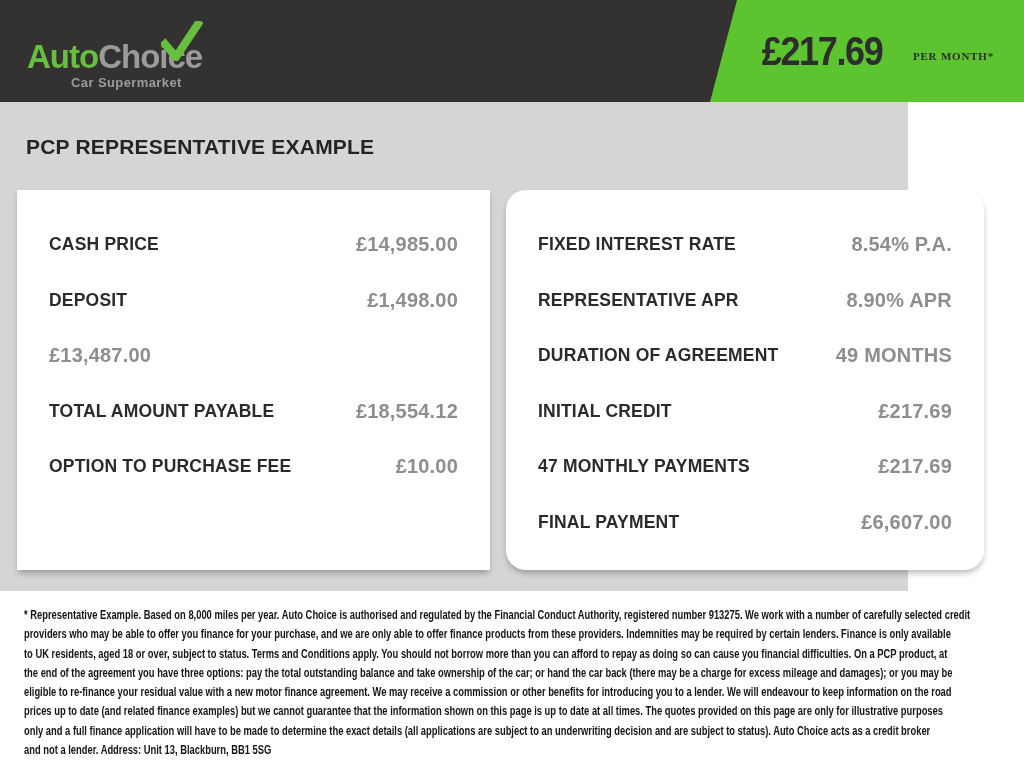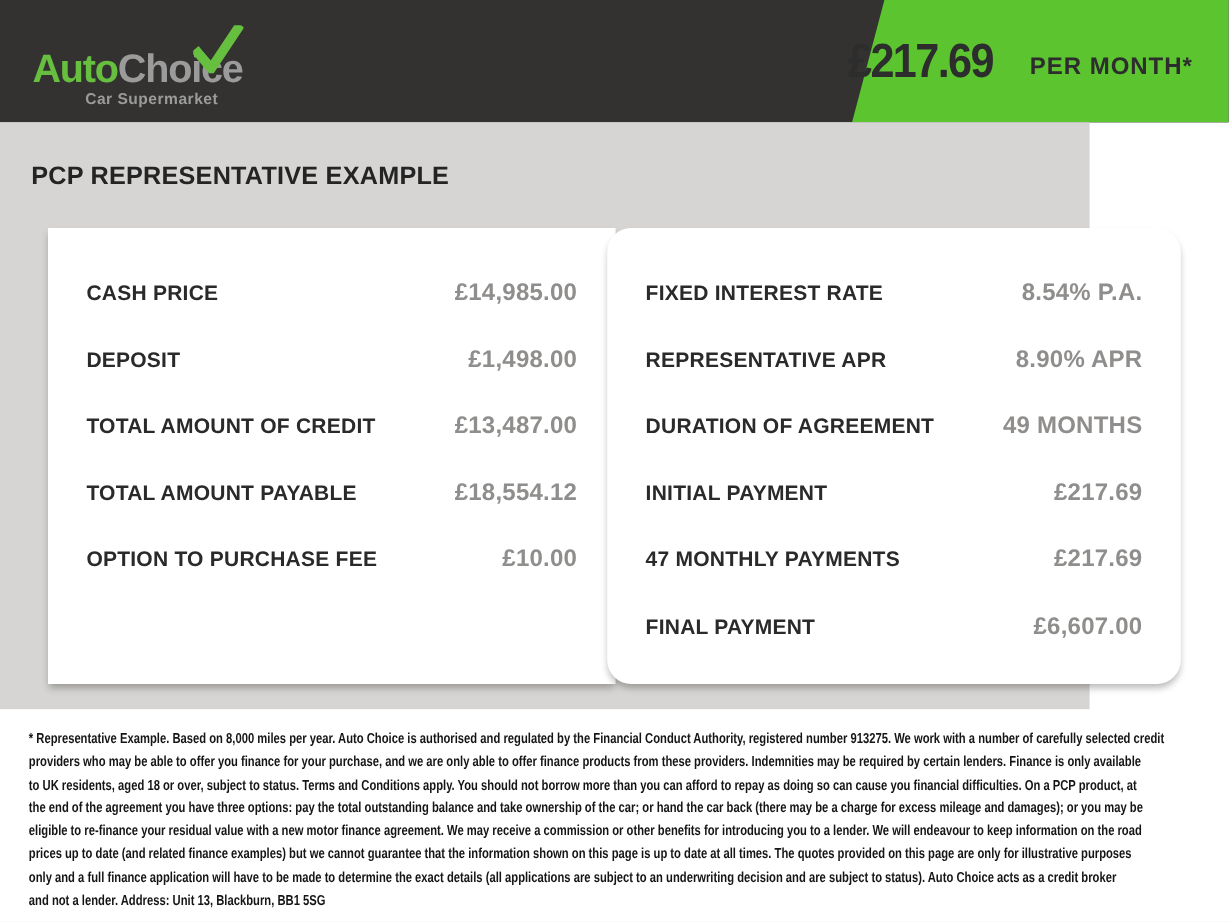--- a/index.html
+++ b/index.html
@@ -26,30 +26,30 @@
   .logo-main{font-size:33px;font-weight:bold;line-height:33px;letter-spacing:-1px;white-space:nowrap;}
   .logo-part1{color:var(--logo-green);}
   .logo-part2{color:var(--logo-gray);}
   .logo-tagline{margin-left:44px;margin-top:3px;font-size:13px;font-weight:bold;
     color:var(--logo-gray);letter-spacing:.4px;line-height:13px;}
   .logo-check{position:absolute;left:134px;top:-19px;width:42px;height:40px;}
   .price-area{position:absolute;top:0;right:30px;height:102px;display:flex;
     align-items:center;gap:24px;}
   .price-big{font-size:40px;font-weight:bold;color:var(--dark-text);letter-spacing:-1.5px;
     display:inline-block;transform:scaleX(.9);transform-origin:center;}
-  .price-suffix{font-size:20px;font-weight:bold;color:var(--dark-text);letter-spacing:.8px;
-    padding-top:10px;}
+  .price-suffix{font-size:11px;font-weight:bold;color:var(--dark-text);letter-spacing:.8px;
+    padding-top:10px;font-family:Liberation Serif, serif;}
 
   
   .body-section{position:relative;width:908px;height:489px;background:var(--body-bg);}
   .page-title{position:absolute;left:26px;top:33px;font-size:21px;font-weight:bold;
     color:#242424;letter-spacing:.2px;}
   .panel{position:absolute;top:88px;height:380px;background:var(--panel-bg);
     box-shadow:0 4px 6px -1px rgba(0,0,0,.28);padding:27px 32px 0 32px;}
-  .panel-left{left:40px;width:473px;}
+  .panel-left{left:17px;width:473px;}
   .panel-right{left:506px;width:478px;border-radius:20px;}
   .frow{height:55.5px;display:flex;justify-content:space-between;align-items:center;}
   .frow-label{font-size:17.5px;font-weight:bold;color:var(--label-text);letter-spacing:.2px;
     white-space:nowrap;}
   .frow-value{font-size:20px;font-weight:bold;color:var(--value-text);letter-spacing:.2px;
     white-space:nowrap;}
 
   
   .footer{width:1024px;height:177px;background:#fff;padding:15px 24px 4px 24px;}
   .fine-print{transform:scaleX(.78);transform-origin:left top;width:1282px;}
@@ -84,21 +84,20 @@
   <div class="panel panel-left">
     <div class="frow">
       <span class="frow-label">CASH PRICE</span>
       <span class="frow-value">£14,985.00</span>
     </div>
     <div class="frow">
       <span class="frow-label">DEPOSIT</span>
       <span class="frow-value">£1,498.00</span>
     </div>
     <div class="frow">
-      <span class="frow-label">TOTAL AMOUNT OF CREDIT</span>
       <span class="frow-value">£13,487.00</span>
     </div>
     <div class="frow">
       <span class="frow-label">TOTAL AMOUNT PAYABLE</span>
       <span class="frow-value">£18,554.12</span>
     </div>
     <div class="frow">
       <span class="frow-label">OPTION TO PURCHASE FEE</span>
       <span class="frow-value">£10.00</span>
     </div>
@@ -111,21 +110,21 @@
     </div>
     <div class="frow">
       <span class="frow-label">REPRESENTATIVE APR</span>
       <span class="frow-value">8.90% APR</span>
     </div>
     <div class="frow">
       <span class="frow-label">DURATION OF AGREEMENT</span>
       <span class="frow-value">49 MONTHS</span>
     </div>
     <div class="frow">
-      <span class="frow-label">INITIAL PAYMENT</span>
+      <span class="frow-label">INITIAL CREDIT</span>
       <span class="frow-value">£217.69</span>
     </div>
     <div class="frow">
       <span class="frow-label">47 MONTHLY PAYMENTS</span>
       <span class="frow-value">£217.69</span>
     </div>
     <div class="frow">
       <span class="frow-label">FINAL PAYMENT</span>
       <span class="frow-value">£6,607.00</span>
     </div>

